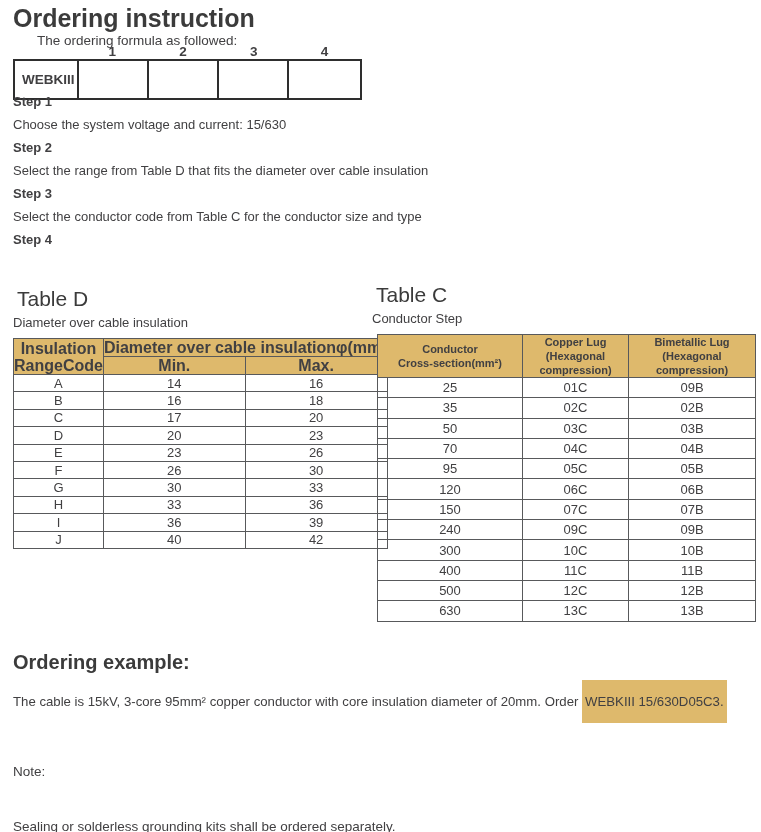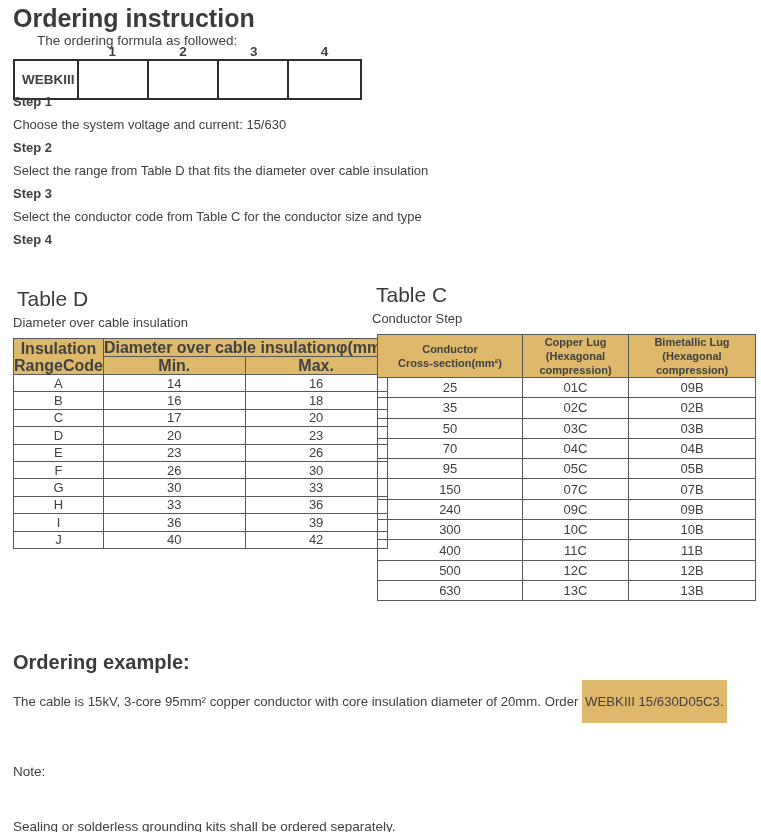--- a/index.html
+++ b/index.html
@@ -224,20 +224,25 @@
           <td>70</td>
           <td>04C</td>
           <td>04B</td>
         </tr>
         <tr>
           <td>95</td>
           <td>05C</td>
           <td>05B</td>
         </tr>
         <tr>
+          <td>120</td>
+          <td>06C</td>
+          <td>06B</td>
+        </tr>
+        <tr>
           <td>150</td>
           <td>07C</td>
           <td>07B</td>
         </tr>
         <tr>
           <td>240</td>
           <td>09C</td>
           <td>09B</td>
         </tr>
         <tr>

